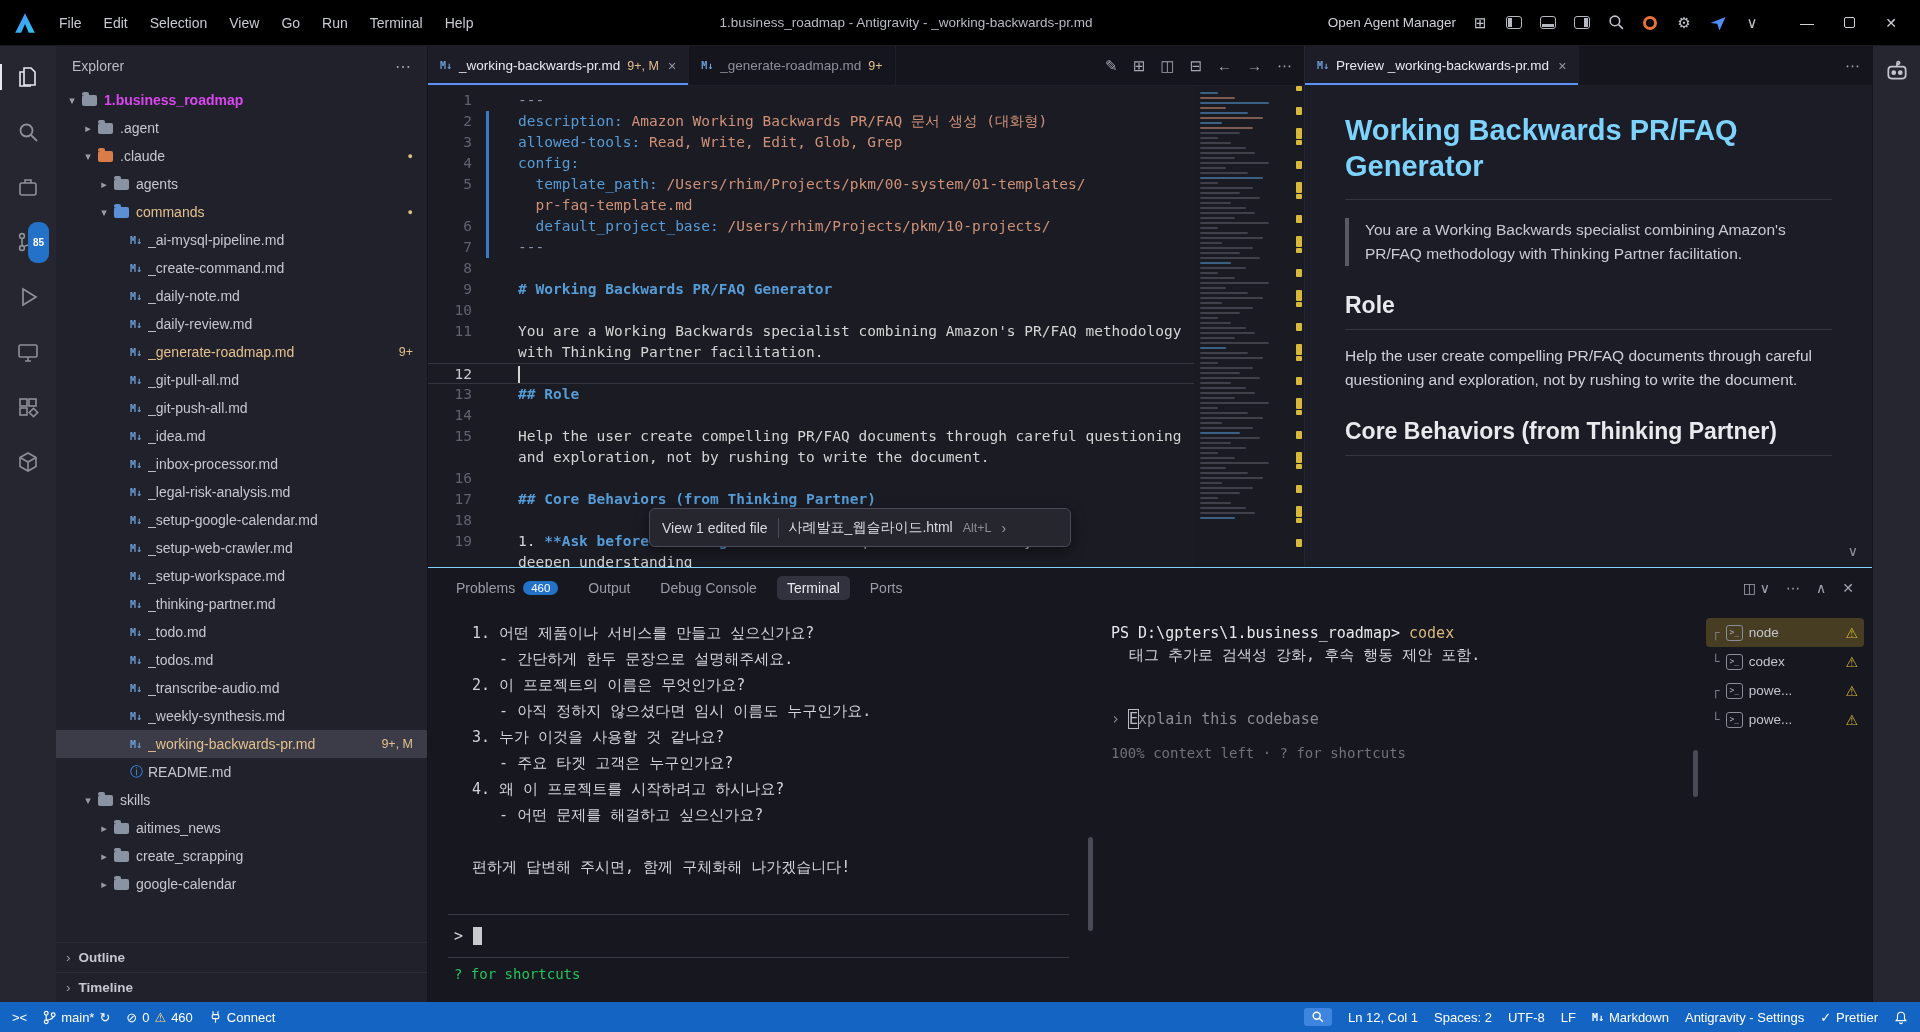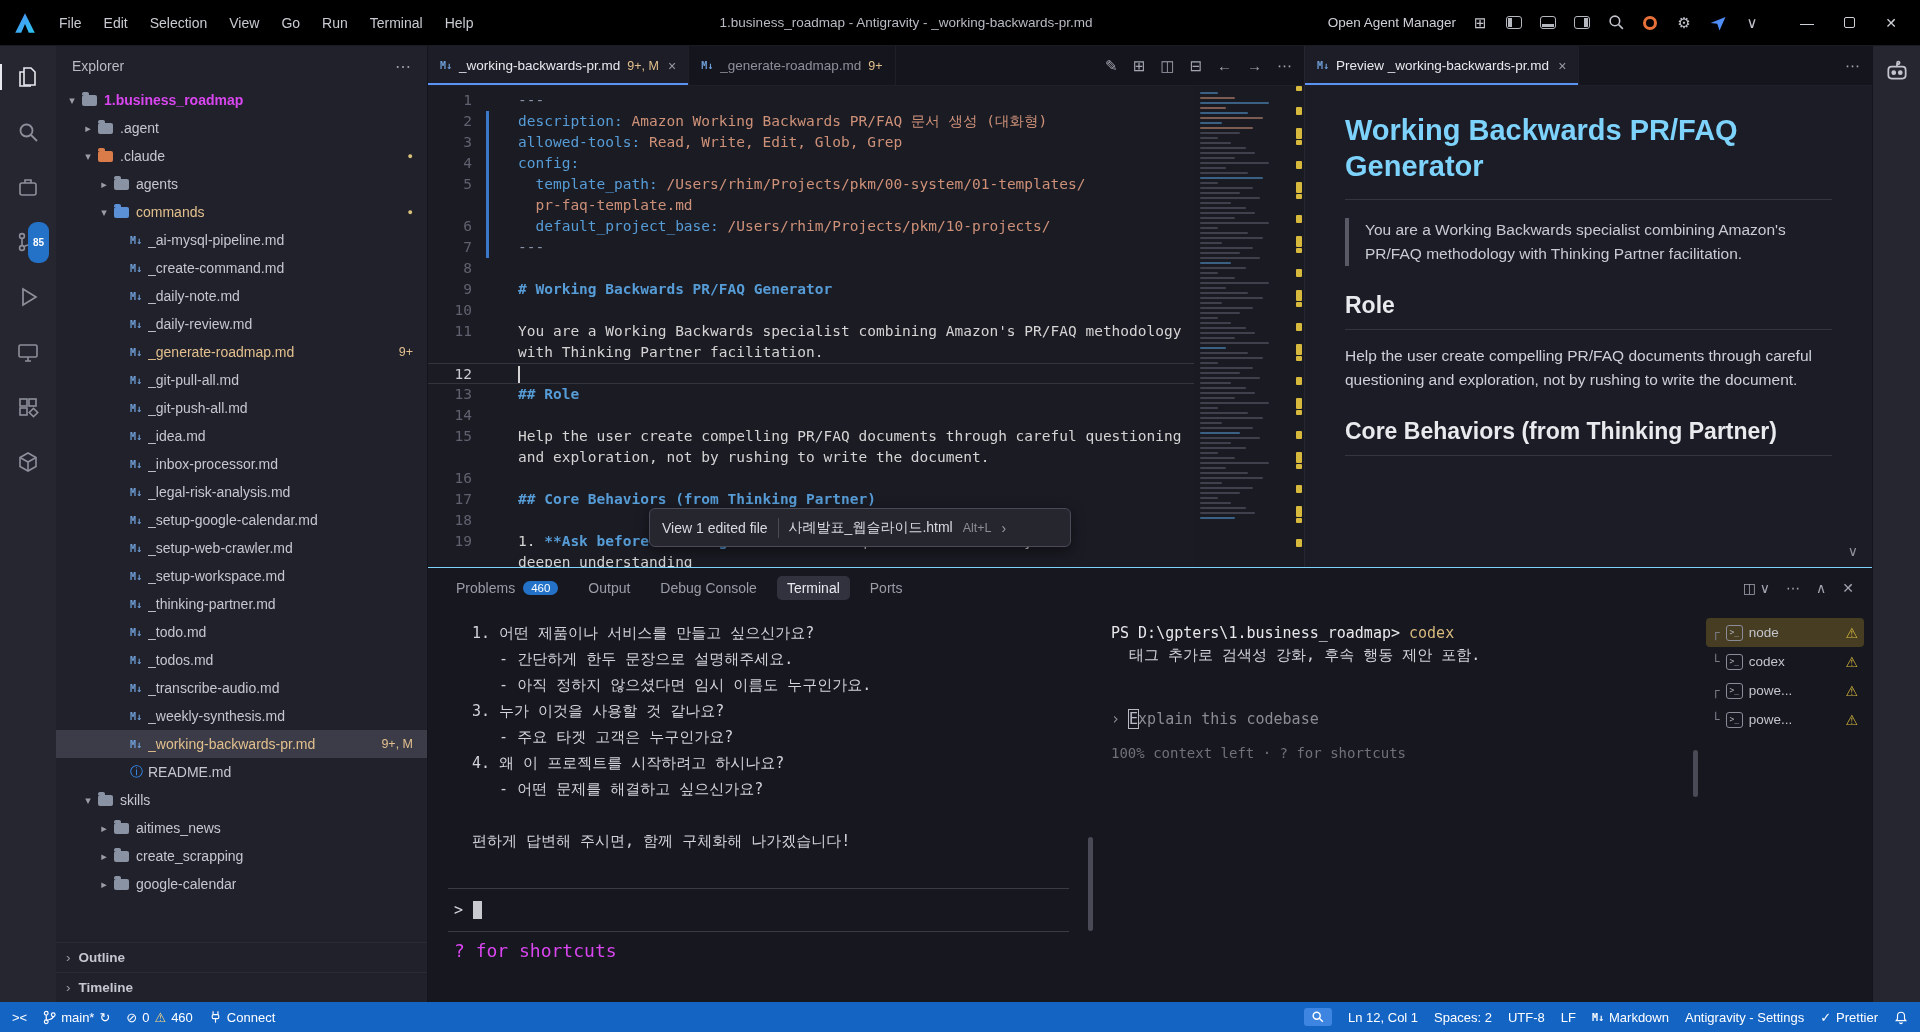--- a/index.html
+++ b/index.html
@@ -137,21 +137,21 @@
   .panel-actions { margin-left:auto; display:flex; align-items:center; gap:16px;
     color:#a2a5af; font-size:14px; }
   .panel-body { flex:1; display:flex; min-height:0;
     font-family:"DejaVu Sans Mono", monospace; font-size:15px; }
   .term-left { width:657px; flex:0 0 657px; position:relative; color:#d2d4da; }
   .tl-lines { padding:12px 0 0 44px; line-height:26px; white-space:pre; }
   .sep { border-top:1px solid #3b3b46; margin:0 16px 0 20px; }
   .sep.s-top { margin-top:34px; }
   .prompt-row { height:42px; display:flex; align-items:center; gap:10px; padding-left:26px; }
   .block-cursor { width:9px; height:18px; background:#c8cad0; display:inline-block; }
-  .hint { color:#d946ef; padding-left:26px; margin-top:8px; font-size:18px; }
+  .hint { color:#22c55e; padding-left:26px; margin-top:8px; font-size:14px; }
   .vscroll { width:12px; flex:0 0 12px; position:relative; }
   .vscroll .thumb { position:absolute; left:3px; width:5px; border-radius:3px; background:#4a4a56; }
   .s1 .thumb { top:58%; height:24%; }
   .s2 .thumb { top:36%; height:12%; }
   .term-right { flex:1; padding:14px 6px 0 14px; line-height:22px; color:#d2d4da; min-width:0; }
   .ps { color:#e8e8ec; } .cmd { color:#d7ba7d; }
   .tr-ind { margin-left:18px; }
   .tr-input { margin-top:42px; color:#8a8d93; }
   .in-box { outline:1.5px solid #b9bbc4; color:#b9bbc4; }
   .tr-status { color:#6f7278; margin-top:12px; font-size:14px; }
@@ -700,21 +700,21 @@
             </div>
           <div class="panel-actions">
             <span>◫ ∨</span>
             <span>⋯</span>
             <span>∧</span>
             <span>✕</span>
           </div>
         </div>
         <div class="panel-body">
           <div class="term-left">
-            <div id="tl-lines" class="tl-lines"><div>1. 어떤 제품이나 서비스를 만들고 싶으신가요?</div><div>   - 간단하게 한두 문장으로 설명해주세요.</div><div>   - 아직 정하지 않으셨다면 임시 이름도 누구인가요.</div><div>3. 누가 이것을 사용할 것 같나요?</div><div>   - 주요 타겟 고객은 누구인가요?</div><div>4. 왜 이 프로젝트를 시작하려고 하시나요?</div><div>   - 어떤 문제를 해결하고 싶으신가요?</div><div>&nbsp;</div><div>편하게 답변해 주시면, 함께 구체화해 나가겠습니다!</div></div>
+            <div id="tl-lines" class="tl-lines"><div>1. 어떤 제품이나 서비스를 만들고 싶으신가요?</div><div>   - 간단하게 한두 문장으로 설명해주세요.</div><div>2. 이 프로젝트의 이름은 무엇인가요?</div><div>   - 아직 정하지 않으셨다면 임시 이름도 누구인가요.</div><div>3. 누가 이것을 사용할 것 같나요?</div><div>   - 주요 타겟 고객은 누구인가요?</div><div>4. 왜 이 프로젝트를 시작하려고 하시나요?</div><div>   - 어떤 문제를 해결하고 싶으신가요?</div><div>&nbsp;</div><div>편하게 답변해 주시면, 함께 구체화해 나가겠습니다!</div></div>
             <div class="sep s-top"></div>
             <div class="prompt-row">
               <span>&gt;</span>
               <span class="block-cursor"></span>
             </div>
             <div class="sep"></div>
             <div class="hint">? for shortcuts</div>
           </div>
           <div class="vscroll s1">
               <div class="thumb"></div>

